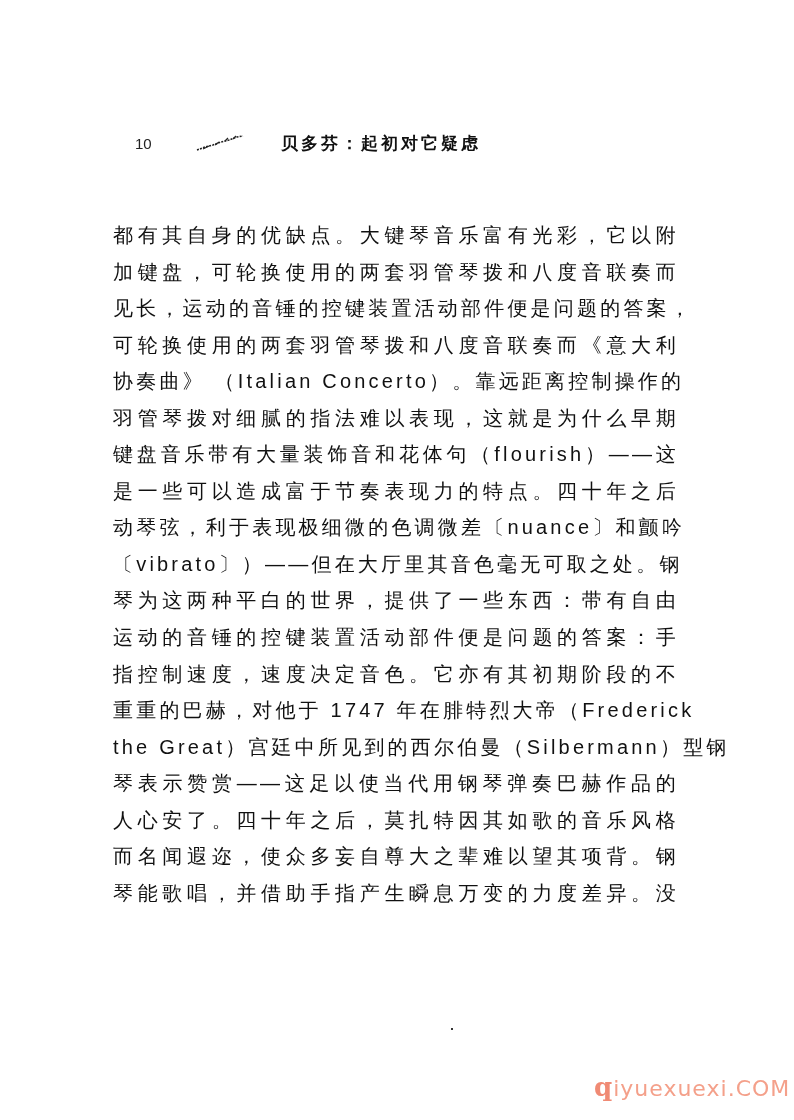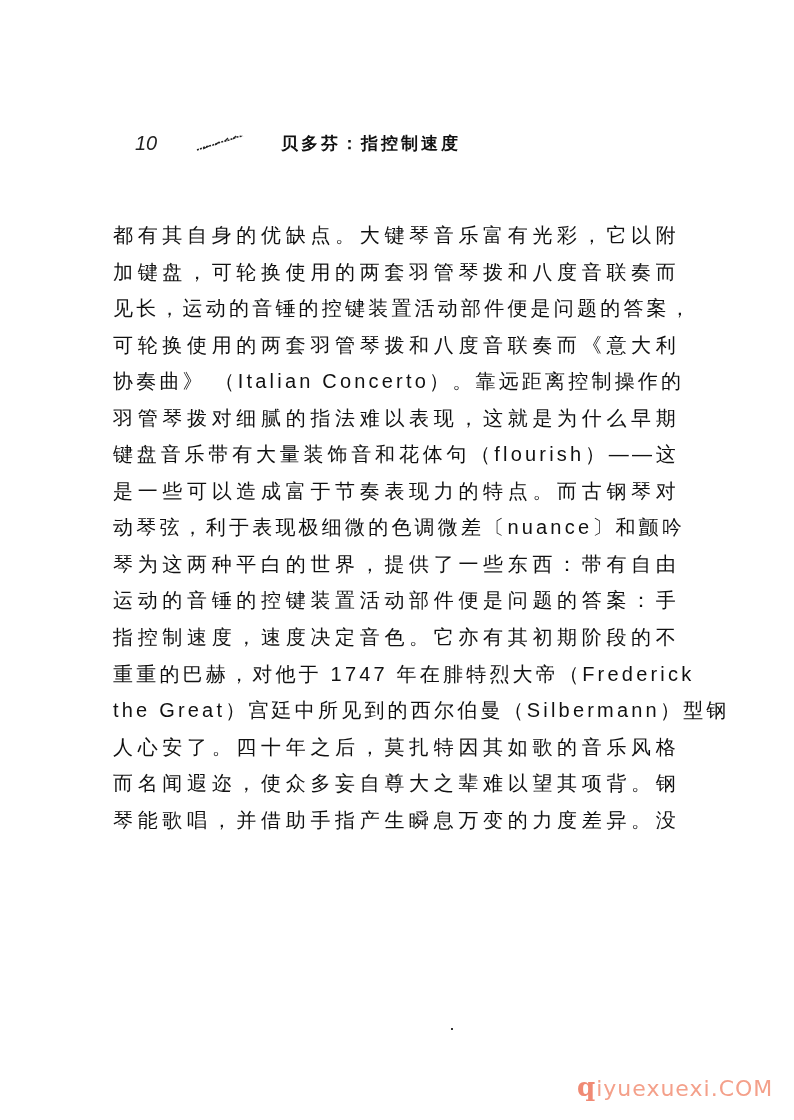--- a/index.html
+++ b/index.html
@@ -1,57 +1,59 @@
 <!DOCTYPE html>
 <html><head>
 <meta charset="utf-8">
 <style>
   html, body { margin:0; padding:0; background:#ffffff; }
   body { width:794px; height:1120px; position:relative; overflow:hidden;
          font-family:"DejaVu Sans", sans-serif; color:#111; }
   .header { position:absolute; top:128px; left:135px; height:30px; display:flex; align-items:center; }
-  .page-num { font-family:"Liberation Sans", sans-serif; font-size:20px; color:#222; width:60px;font-style:italic; }
+  .page-num { font-family:"Liberation Sans", sans-serif; font-size:15px; color:#222; width:60px; }
   .ornament { width:50px; height:20px; margin-right:36px; }
   .running-title { font-family:"DejaVu Sans", sans-serif; font-weight:bold; font-size:17px; letter-spacing:3px; color:#111; }
   .body-text { position:absolute; left:113px; top:217px; width:570px; }
   .line { height:36.55px; line-height:36.55px; font-size:20px; white-space:nowrap;
           letter-spacing:3.2px; text-align:justify; text-align-last:justify; width:566px; overflow:visible;
           font-family:Liberation Sans, sans-serif; }
   .dot { position:absolute; left:451px; top:1028px; width:2px; height:2px; background:#333; }
-  .watermark { position:absolute; left:577px; top:1072px; font-family:"DejaVu Sans", sans-serif;
+  .watermark { position:absolute; left:594px; top:1072px; font-family:"DejaVu Sans", sans-serif;
                font-size:22px; color:#f4a08a; letter-spacing:1px; }
   .watermark .q { font-family:"DejaVu Serif", serif; font-weight:bold; font-size:26px; color:#f08a74; }
 </style>
 </head>
 <body>
 
 <div class="header">
   <span class="page-num">10</span>
   <svg class="ornament" viewBox="0 0 50 20">
     <path d="M2 17 L10 14 L18 12 L26 9 L34 7 L42 4 L48 3" stroke="#222" stroke-width="1.6" fill="none" stroke-dasharray="2 1.2"></path>
     <path d="M8 16 L14 13 M20 12 L24 9 M30 8 L33 5 M38 6 L41 3" stroke="#222" stroke-width="1.2"></path>
   </svg>
-  <span class="running-title">贝多芬：指控制速度</span>
+  <span class="running-title">贝多芬：起初对它疑虑</span>
 </div>
 
 <div class="body-text">
   <div class="line">都有其自身的优缺点。大键琴音乐富有光彩，它以附</div>
   <div class="line">加键盘，可轮换使用的两套羽管琴拨和八度音联奏而</div>
   <div class="line">见长，运动的音锤的控键装置活动部件便是问题的答案，</div>
   <div class="line">可轮换使用的两套羽管琴拨和八度音联奏而《意大利</div>
   <div class="line">协奏曲》 （Italian Concerto）。靠远距离控制操作的</div>
   <div class="line">羽管琴拨对细腻的指法难以表现，这就是为什么早期</div>
   <div class="line">键盘音乐带有大量装饰音和花体句（flourish）——这</div>
-  <div class="line">是一些可以造成富于节奏表现力的特点。而古钢琴对</div>
+  <div class="line">是一些可以造成富于节奏表现力的特点。四十年之后</div>
   <div class="line">动琴弦，利于表现极细微的色调微差〔nuance〕和颤吟</div>
+  <div class="line">〔vibrato〕）——但在大厅里其音色毫无可取之处。钢</div>
   <div class="line">琴为这两种平白的世界，提供了一些东西：带有自由</div>
   <div class="line">运动的音锤的控键装置活动部件便是问题的答案：手</div>
   <div class="line">指控制速度，速度决定音色。它亦有其初期阶段的不</div>
   <div class="line">重重的巴赫，对他于 1747 年在腓特烈大帝（Frederick</div>
   <div class="line">the Great）宫廷中所见到的西尔伯曼（Silbermann）型钢</div>
+  <div class="line">琴表示赞赏——这足以使当代用钢琴弹奏巴赫作品的</div>
   <div class="line">人心安了。四十年之后，莫扎特因其如歌的音乐风格</div>
   <div class="line">而名闻遐迩，使众多妄自尊大之辈难以望其项背。钢</div>
   <div class="line">琴能歌唱，并借助手指产生瞬息万变的力度差异。没</div>
 </div>
 
 <div class="dot"></div>
 
 <div class="watermark"><span class="q">q</span><span>iyuexuexi.COM</span></div>
 
 </body></html>

